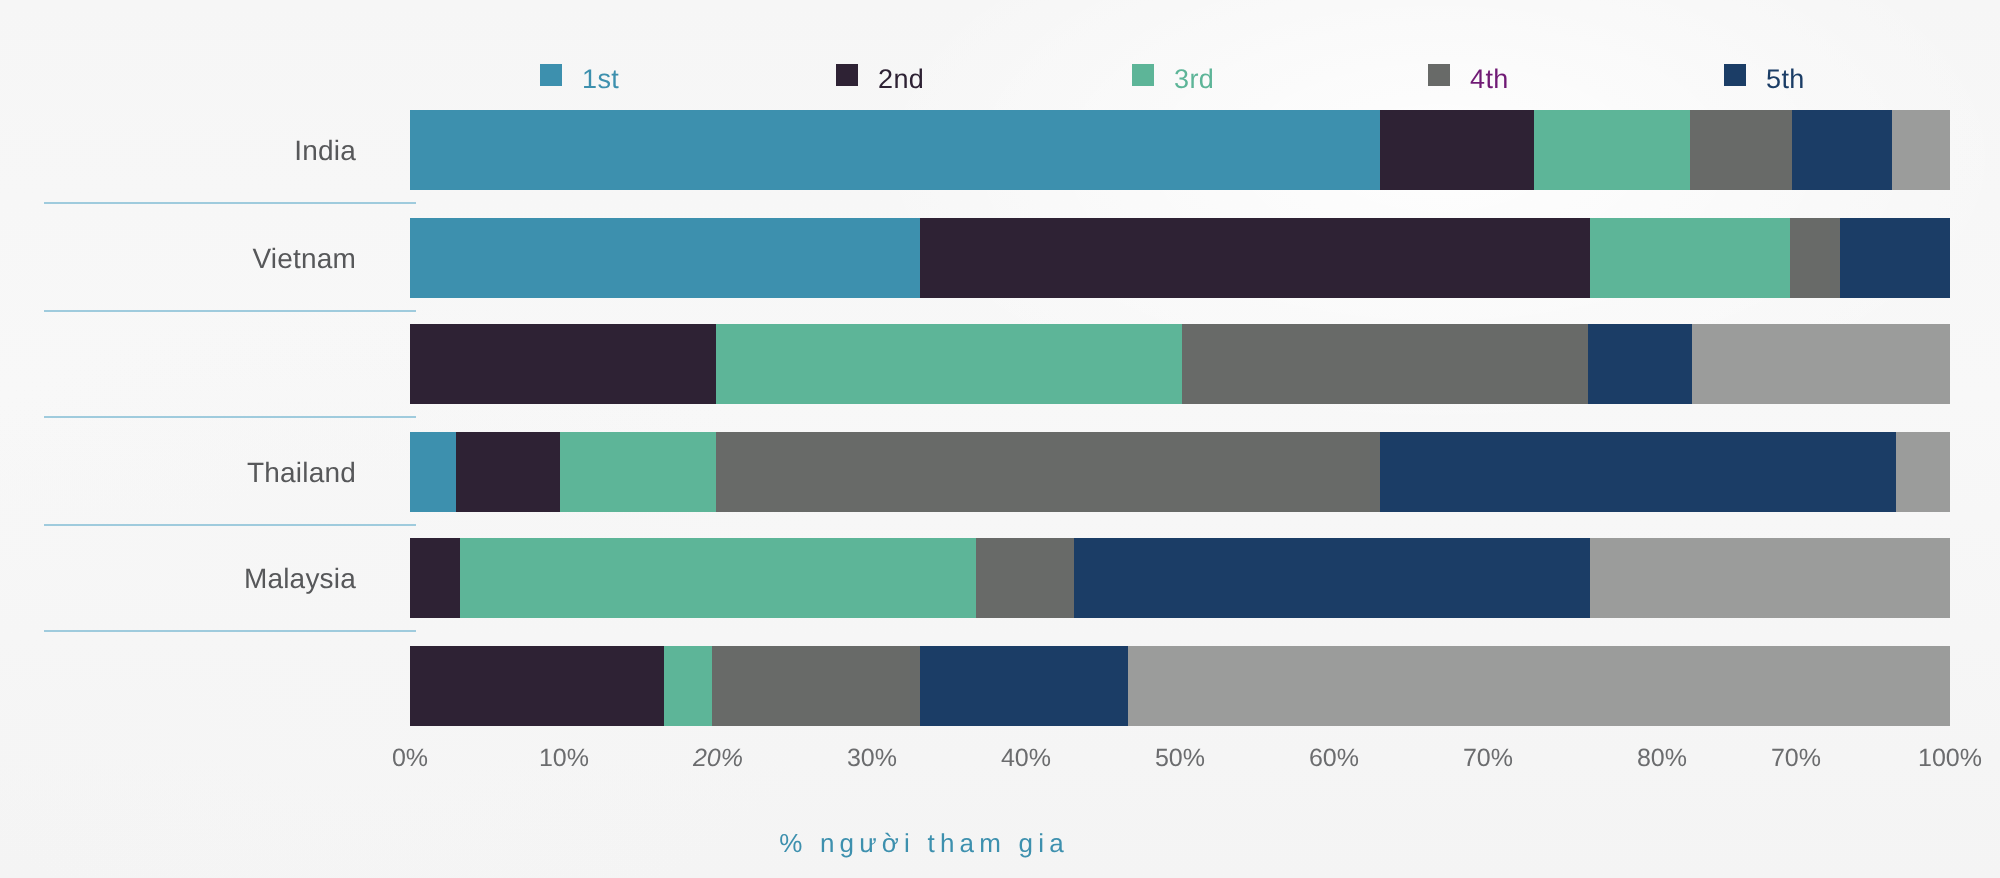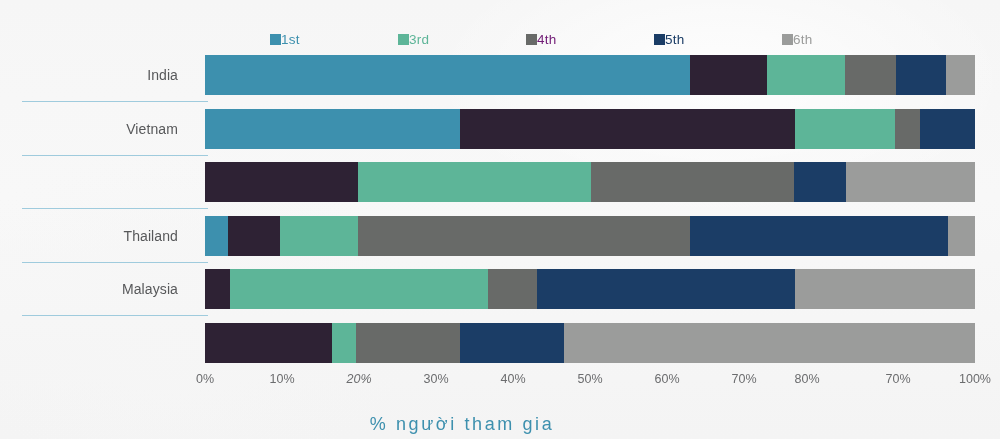--- a/index.html
+++ b/index.html
@@ -36,23 +36,23 @@
     position: absolute;
     left: 270px;
     top: 28px;
     width: 700px;
     height: 22px;
     display: flex;
     align-items: center;
   }
   .legend-item {
     display: flex;
-    align-items: center;
-    gap: 0;
-    width: 128px;
+    align-items: flex-start;
+    gap: 10px;
+    width: 148px;
     flex: 0 0 auto;
   }
   .legend-swatch {
     width: 11px;
     height: 11px;
     display: inline-block;
     flex: 0 0 auto;
   }
   .legend-label {
     font-size: 13.5px;
@@ -124,36 +124,40 @@
     text-align: center;
     font-size: 12.5px;
     color: #6b6c6e;
   }
   .axis-title {
     position: absolute;
     left: 0;
     top: 414px;
     width: 924px;
     text-align: center;
-    font-size: 18px;
+    font-size: 13px;
     letter-spacing: 2.6px;
     color: #3d90ae;
   }
 </style>
 </head>
 <body>
 
 <div class="bg-wash"></div>
 
 <div id="chart-root">
 
   <div class="legend">
       <div class="legend-item">
         <span class="legend-swatch" style="background: rgb(61, 144, 174);"></span>
         <span class="legend-label" style="color: rgb(61, 144, 174);">1st</span>
+      </div>
+      <div class="legend-item">
+        <span class="legend-swatch" style="background: rgb(46, 34, 52);"></span>
+        <span class="legend-label" style="color: rgb(46, 34, 52);">2nd</span>
       </div>
       <div class="legend-item">
         <span class="legend-swatch" style="background: rgb(93, 181, 152);"></span>
         <span class="legend-label" style="color: rgb(93, 181, 152);">3rd</span>
       </div>
       <div class="legend-item">
         <span class="legend-swatch" style="background: rgb(104, 106, 104);"></span>
         <span class="legend-label" style="color: #701a75;">4th</span>
       </div>
       <div class="legend-item">
@@ -236,20 +240,20 @@
 
   <div class="xaxis">
       <div class="tick" style="left: 205px;">0%</div>
       <div class="tick" style="left: 282px;">10%</div>
       <div class="tick" style="left: 359px; font-style: italic;">20%</div>
       <div class="tick" style="left: 436px;">30%</div>
       <div class="tick" style="left: 513px;">40%</div>
       <div class="tick" style="left: 590px;">50%</div>
       <div class="tick" style="left: 667px;">60%</div>
       <div class="tick" style="left: 744px;">70%</div>
-      <div class="tick" style="left: 807px;">80%</div>
+      <div class="tick" style="left: 831px;">80%</div>
       <div class="tick" style="left: 898px;">70%</div>
       <div class="tick" style="left: 975px;">100%</div>
     </div>
 
   <div class="axis-title">% người tham gia</div>
 
 </div>
 
 </body></html>

